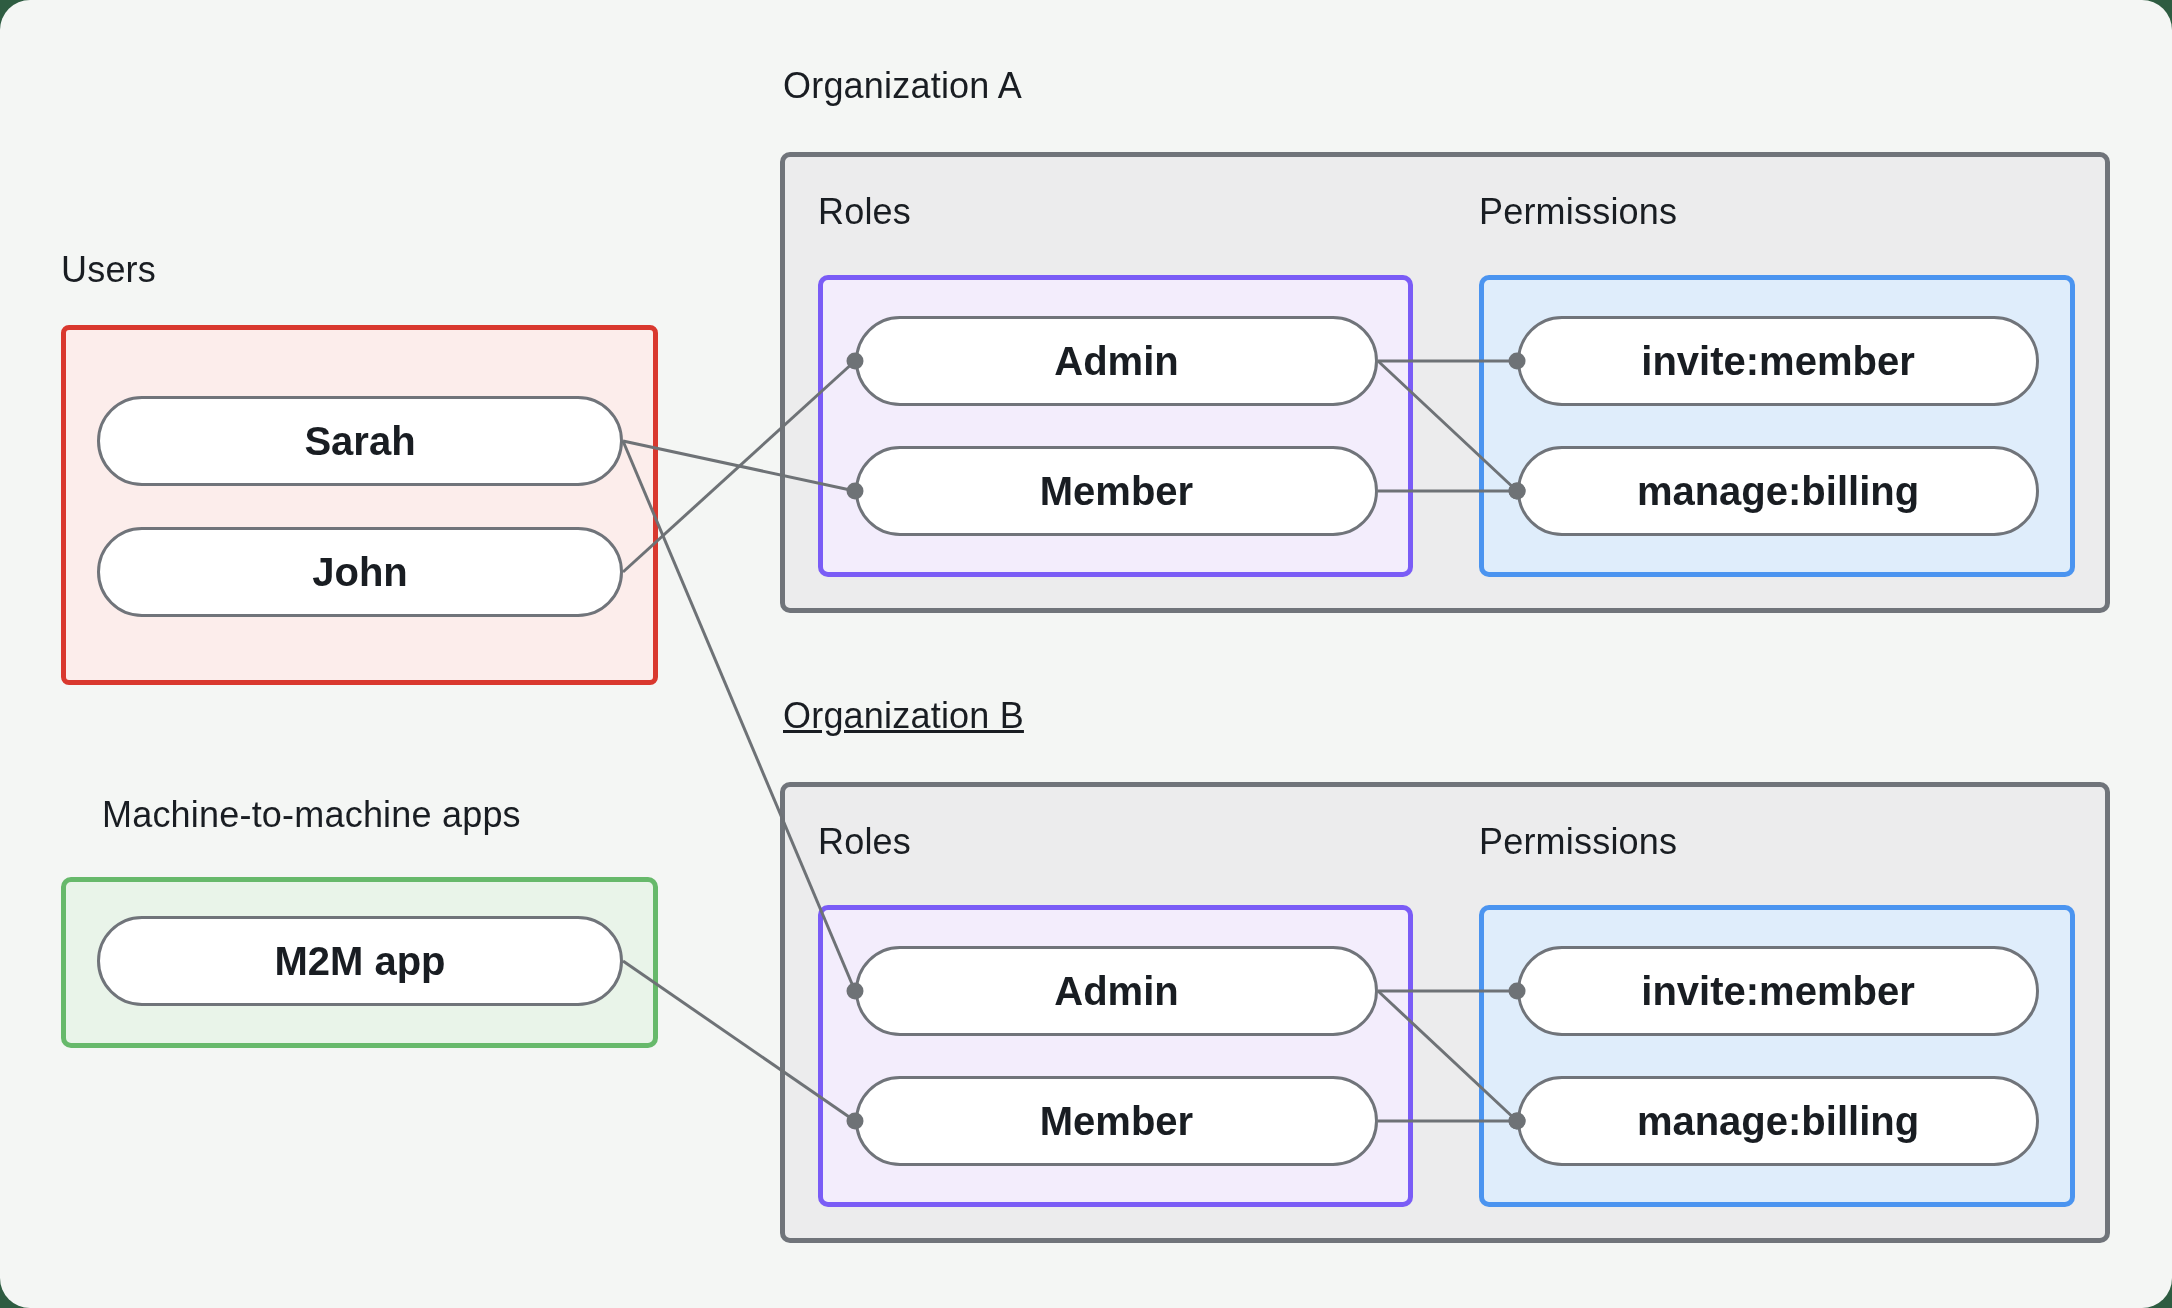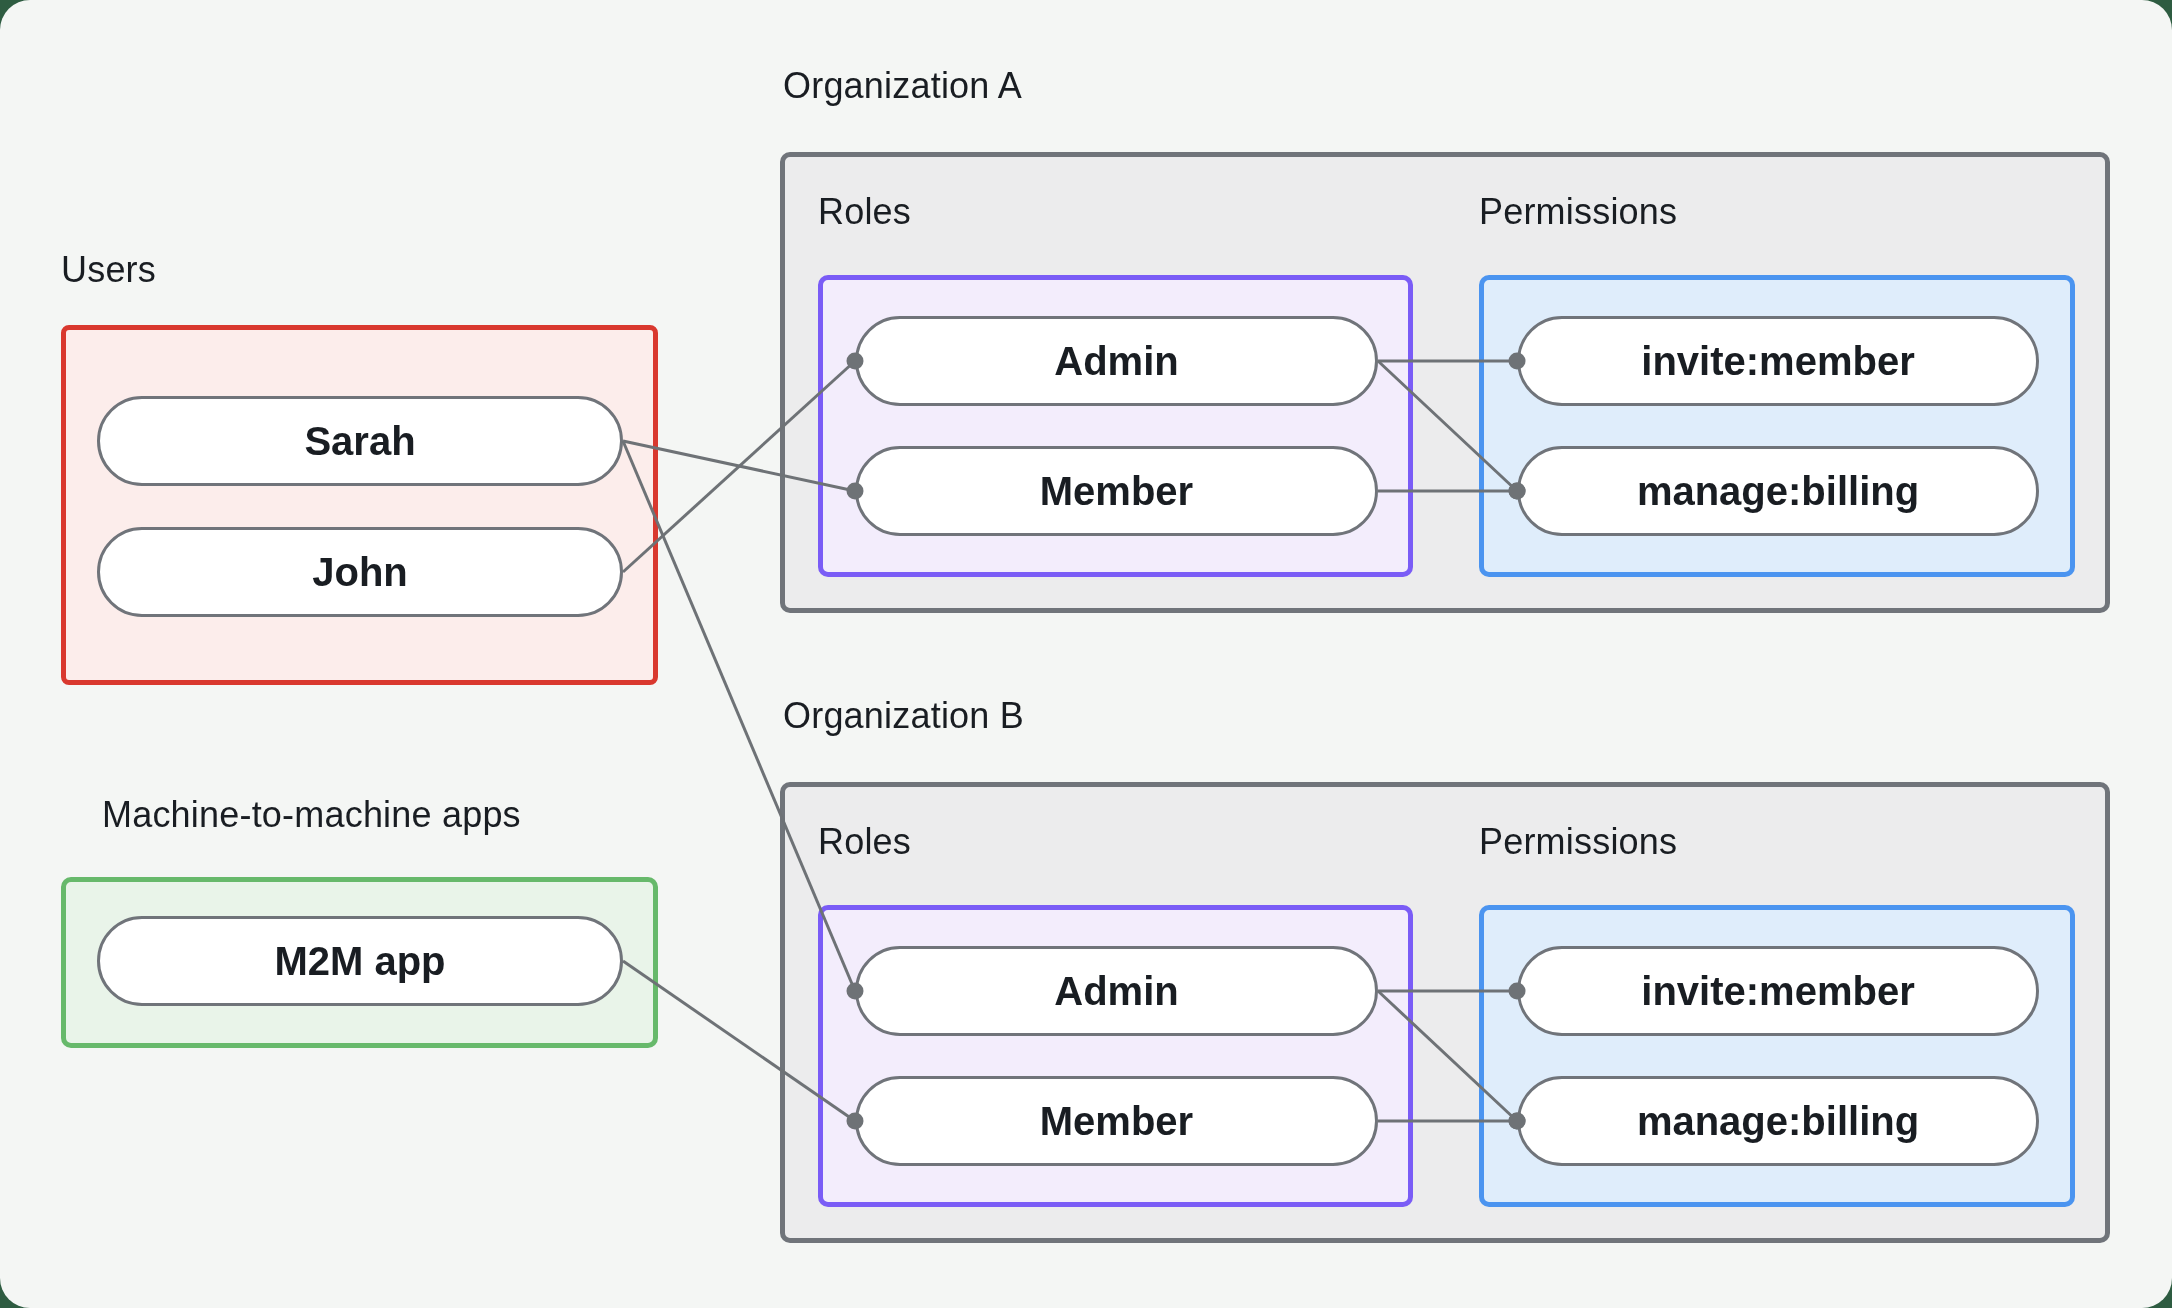--- a/index.html
+++ b/index.html
@@ -87,21 +87,21 @@
   .orgA-box      { left: 780px; top: 152px; width: 1330px; height: 461px; }
   .orgA-roles-label { left: 818px; top: 192px; }
   .orgA-roles    { left: 818px; top: 275px; width: 595px; height: 302px; }
   .pill-orgA-admin  { left: 855px; top: 316px; width: 523px; }
   .pill-orgA-member { left: 855px; top: 446px; width: 523px; }
   .orgA-perms-label { left: 1479px; top: 192px; }
   .orgA-perms    { left: 1479px; top: 275px; width: 596px; height: 302px; }
   .pill-orgA-invite  { left: 1517px; top: 316px; width: 522px; }
   .pill-orgA-billing { left: 1517px; top: 446px; width: 522px; }
 
-  .orgB-title    { left: 783px; top: 696px; }
+  .orgB-title    { left: 783px; top: 696px; text-decoration: underline; }
   .orgB-box      { left: 780px; top: 782px; width: 1330px; height: 461px; }
   .orgB-roles-label { left: 818px; top: 822px; }
   .orgB-roles    { left: 818px; top: 905px; width: 595px; height: 302px; }
   .pill-orgB-admin  { left: 855px; top: 946px; width: 523px; }
   .pill-orgB-member { left: 855px; top: 1076px; width: 523px; }
   .orgB-perms-label { left: 1479px; top: 822px; }
   .orgB-perms    { left: 1479px; top: 905px; width: 596px; height: 302px; }
   .pill-orgB-invite  { left: 1517px; top: 946px; width: 522px; }
   .pill-orgB-billing { left: 1517px; top: 1076px; width: 522px; }
 

